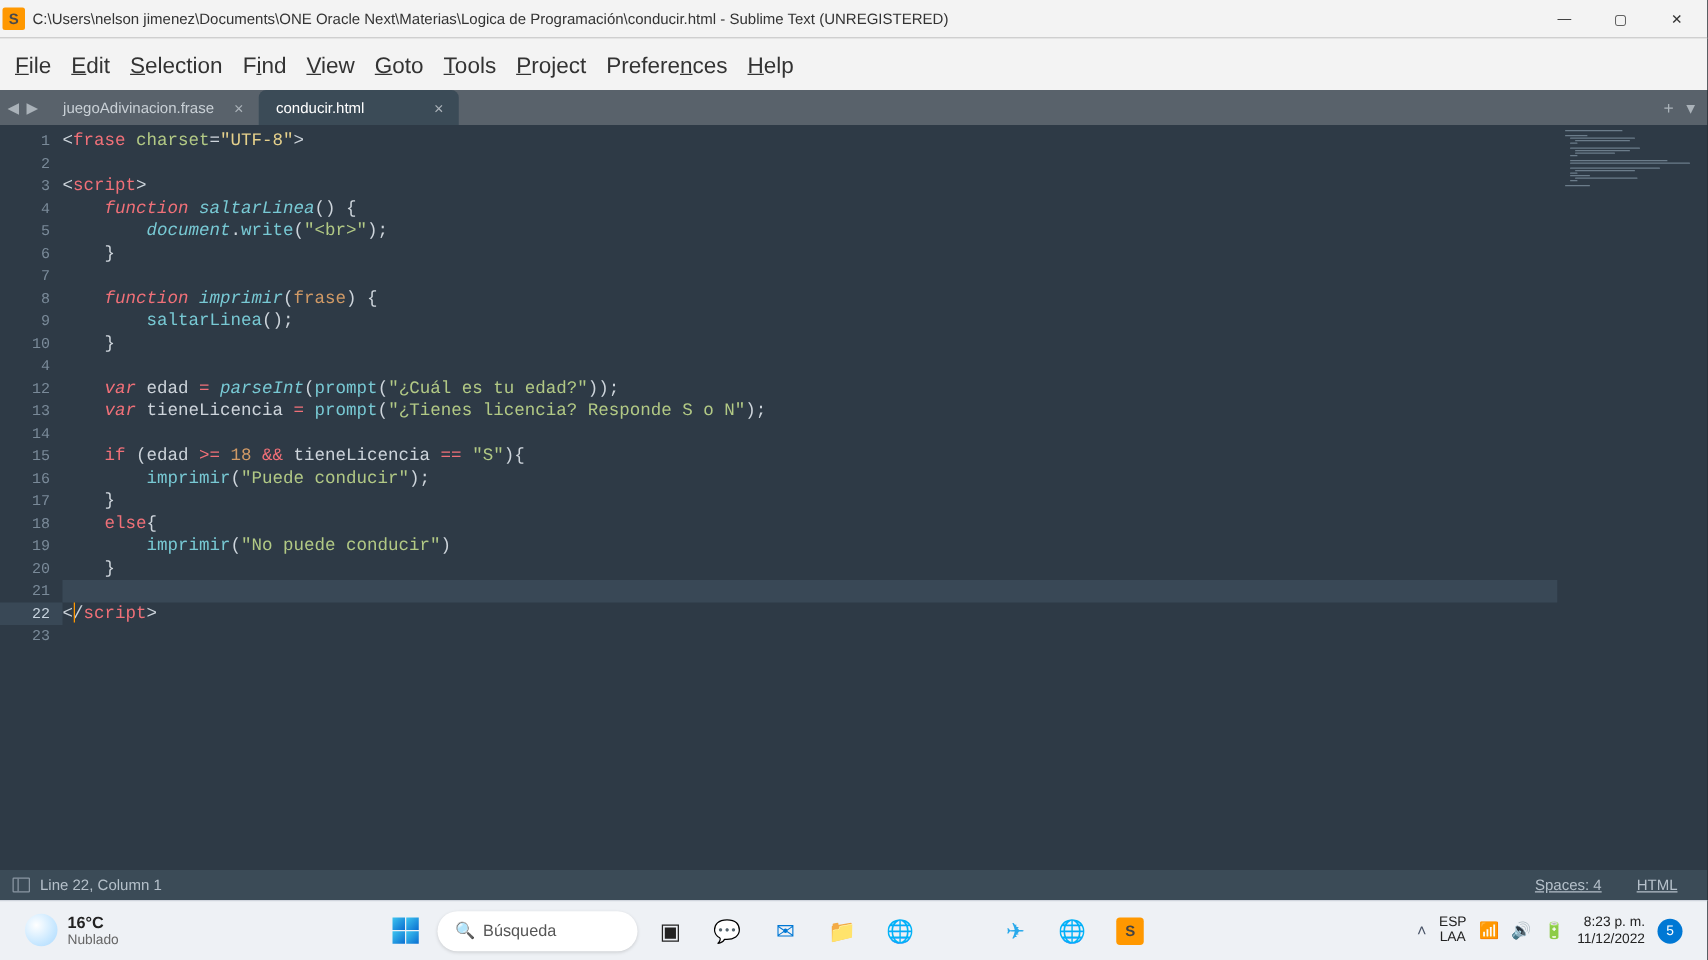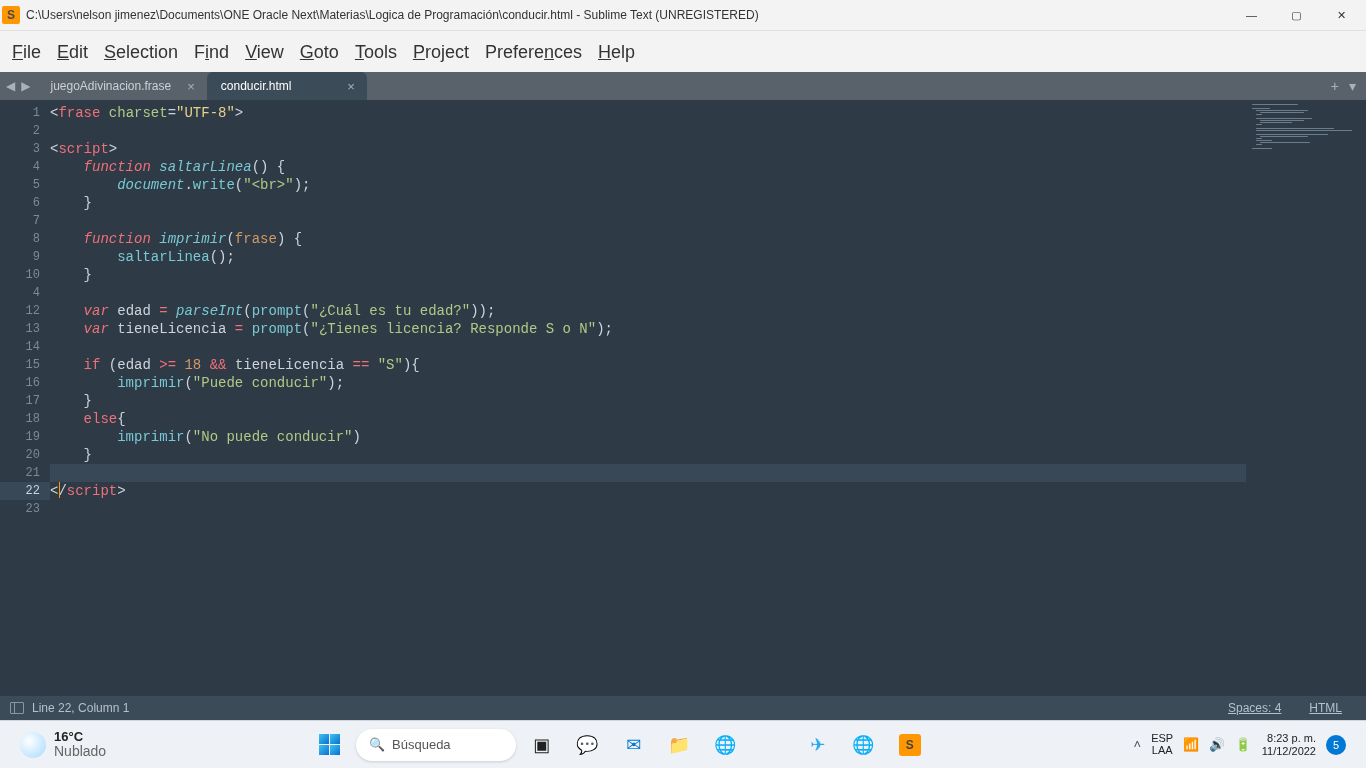--- a/index.html
+++ b/index.html
@@ -64,21 +64,21 @@
 .statusbar .sicon::after { content:''; position:absolute; left:3px; top:0; width:1px; height:100%; background:#8a97a3;}
 .statusbar .spacer { flex: 1; }
 .statusbar .sitem { padding: 0 14px; text-decoration: underline; }
 
 
 .taskbar { height: 48px; background: #eef1f5; display: flex; align-items: center; padding: 0 20px; font-size: 12px; color: #222; border-top: 1px solid #d0d5dd; }
 .taskbar .weather { display: flex; align-items: center; gap: 8px; }
 .taskbar .weather .wicon { width: 26px; height: 26px; border-radius: 50%; background: radial-gradient(circle at 35% 35%, #fff, #c9e8ff 60%, #a8d8ff); }
 .taskbar .weather .wtxt { display:flex; flex-direction:column; line-height:1.1;}
 .taskbar .weather .temp { font-size: 13px; font-weight: 600; }
-.taskbar .weather .cond { font-size: 14px; color: #666; }
+.taskbar .weather .cond { font-size: 11px; color: #666; }
 .taskbar .center { flex:1; display: flex; align-items: center; justify-content: center; gap: 6px; }
 .taskbar .tb { width: 40px; height: 40px; border-radius: 6px; display: flex; align-items: center; justify-content: center; }
 .taskbar .search { display:flex;align-items:center;gap:6px;height:32px;padding:0 14px;border-radius:16px;background:#fff;box-shadow:0 1px 3px rgba(0,0,0,0.15);color:#555;font-size:13px;width:160px;}
 .taskbar .right { display: flex; align-items: center; gap: 10px; }
 .taskbar .langblk { display:flex;flex-direction:column;align-items:center;line-height:1.05;font-size:11px;}
 .taskbar .clock { display:flex;flex-direction:column;align-items:flex-end;line-height:1.1;font-size:11px;}
 .taskbar .notif { width: 20px; height: 20px; border-radius: 50%; background: #0078d4; color:#fff; display:flex;align-items:center;justify-content:center;font-size:11px;}
 .sysicon { font-size: 13px; color: #4a5568;}
 .winlogo { display:grid; grid-template-columns:10px 10px; grid-template-rows:10px 10px; gap:1px;}
 .winlogo div { background:linear-gradient(135deg,#3ec5f0,#0a6ed1);}

